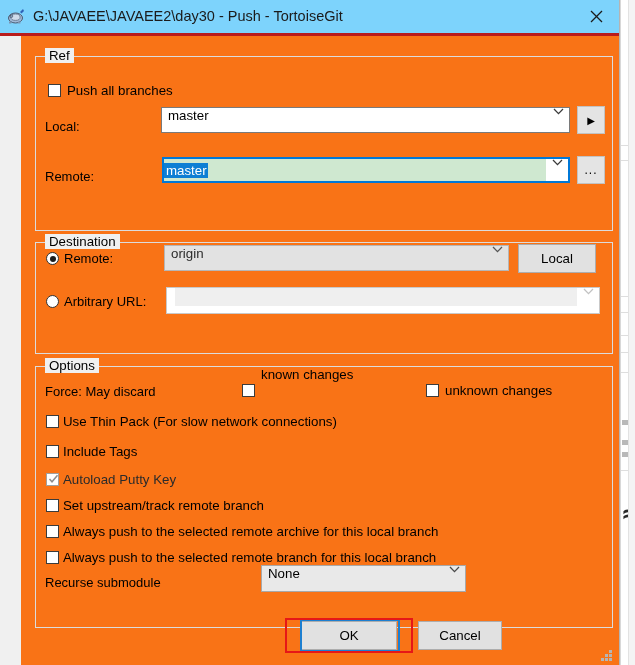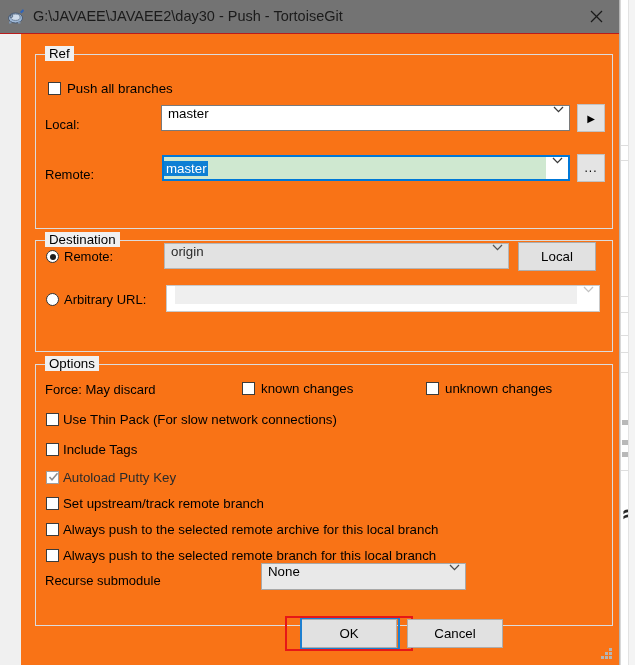--- a/index.html
+++ b/index.html
@@ -79,22 +79,22 @@
     height: 665px;
     background: #f0f0f0;
     border-right: 1px solid #b4b4b4;
     box-sizing: border-box;
   }
 
   
   #titlebar {
     position: relative;
     height: 33px;
-    background: #737373;
-    border-bottom: 1px solid #b91c1c;
+    background: #7dd3fc;
+    border-bottom: 3px solid #b91c1c;
   }
   #app-icon {
     position: absolute;
     left: 7px;
     top: 7px;
     width: 19px;
     height: 19px;
   }
   #title-text {
     position: absolute;
@@ -419,21 +419,21 @@
           </svg>
       </span>
     </div>
 
     <div class="groupbox" style="left:14px; top:330px; width:578px; height:262px;">
       <span class="group-title">Options</span>
     </div>
 
     <div class="lbl" style="left:24px; top:348px;">Force: May discard</div>
     <div class="cb" style="left:221px; top:348px;"></div>
-    <div class="cb-label" style="left:240px; top:347px;">known changes</div>
+    <div class="cb-label" style="left:240px; top:331px;">known changes</div>
     <div class="cb" style="left:405px; top:348px;"></div>
     <div class="cb-label" style="left:424px; top:347px;">unknown changes</div>
 
     <div class="cb" style="left:25px; top:379px;"></div>
     <div class="cb-label" style="left:42px; top:378px;">Use Thin Pack (For slow network connections)</div>
 
     <div class="cb" style="left:25px; top:409px;"></div>
     <div class="cb-label" style="left:42px; top:408px;">Include Tags</div>
 
     <div class="cb disabled" style="left:25px; top:437px;">
@@ -463,21 +463,21 @@
           </svg>
       </span>
     </div>
 
     <div class="btn" style="left:280px; top:585px; width:96px; height:29px;">
       <span>OK</span>
     </div>
     <div id="ok-focus-ring" style="left:279px; top:583px; width:100px; height:33px;"></div>
     <div id="ok-annotation" style="left:264px; top:582px; width:128px; height:35px;"></div>
 
-    <div class="btn" style="left:386px; top:585px; width:96px; height:29px;">
+    <div class="btn" style="left:397px; top:585px; width:84px; height:29px;">
       <span>Cancel</span>
     </div>
 
     <div id="grip">
       <i style="left:9px; top:0;"></i>
       <i style="left:5px; top:4px;"></i>
         <i style="left:9px; top:4px;"></i>
       <i style="left:1px; top:8px;"></i>
         <i style="left:5px; top:8px;"></i>
         <i style="left:9px; top:8px;"></i>

